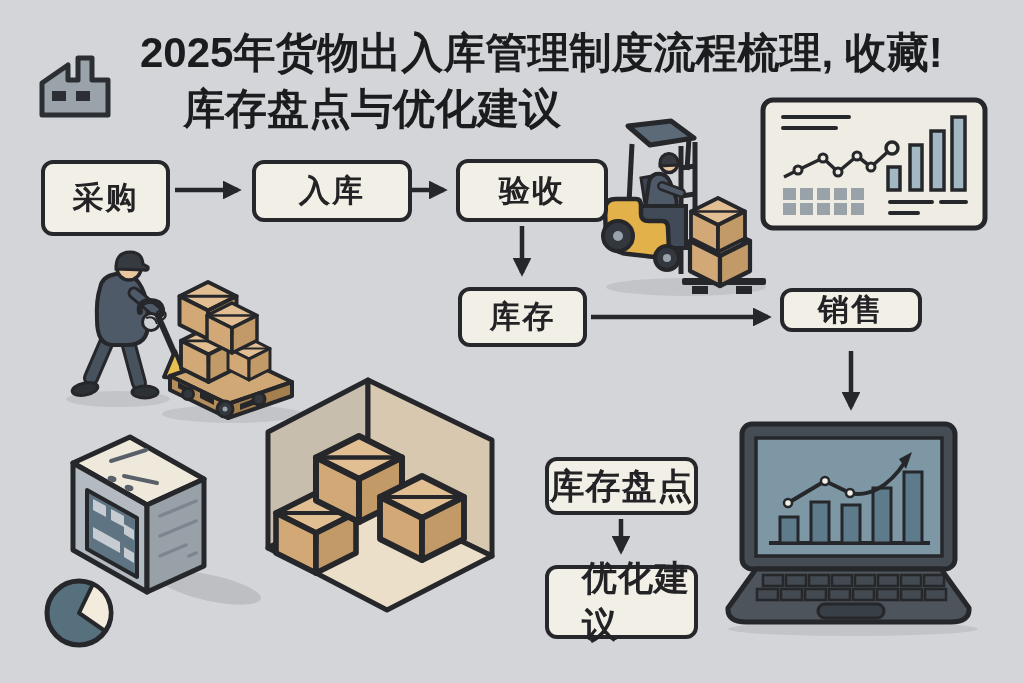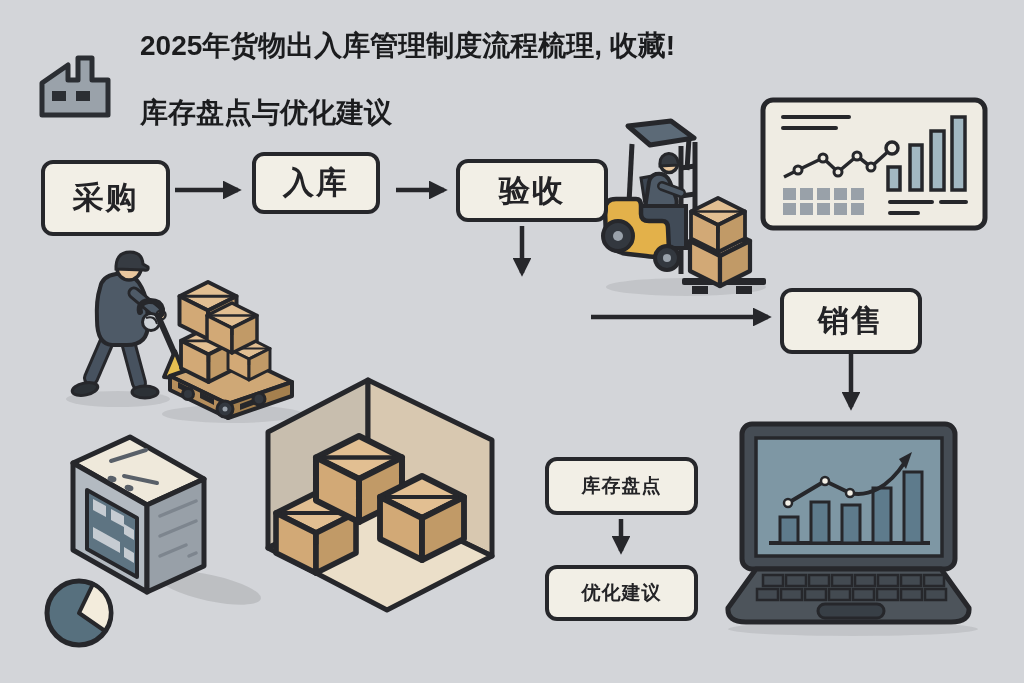--- a/index.html
+++ b/index.html
@@ -3,38 +3,38 @@
 <meta charset="utf-8">
 <style>
   html,body{margin:0;padding:0;background:#b9bcc2;}
   .canvas{
     position:relative;width:1024px;height:683px;overflow:hidden;
     background:#d3d5d9;
     font-family:"Liberation Sans", sans-serif;
   }
   .title-line{
     position:absolute;left:140px;color:#1b1c1e;font-weight:800;
-    font-size:28px;line-height:1;letter-spacing:0px;white-space:nowrap;
+    font-size:42px;line-height:1;letter-spacing:0px;white-space:nowrap;
   }
   .title-line.l1{top:32px;}
-  .title-line.l2{top:99px;}
+  .title-line.l2{top:88px;margin-left:43px;}
   .flow-box{
     position:absolute;box-sizing:border-box;
     background:#f2efe6;border:4px solid #26272b;border-radius:12px;
     display:flex;align-items:center;justify-content:center;
     color:#232326;font-weight:800;font-size:31px;letter-spacing:2px;
   }
-  .flow-box.small{font-size:19px;letter-spacing:1px;}
+  .flow-box.small{font-size:35px;letter-spacing:1px;}
   #fb-purchase  {left:41px;  top:160px; width:129px; height:76px;}
-  #fb-inbound   {left:252px; top:152px; width:128px; height:62px;}
+  #fb-inbound   {left:252px; top:160px; width:160px; height:62px;}
   #fb-inspection{left:456px; top:159px; width:152px; height:63px;}
   #fb-inventory {left:458px; top:287px; width:129px; height:60px;}
-  #fb-sales     {left:780px; top:288px; width:142px; height:66px;}
+  #fb-sales     {left:780px; top:288px; width:142px; height:44px;}
   #fb-stocktake {left:545px; top:457px; width:153px; height:58px;}
-  #fb-optimize  {left:545px; top:565px; width:153px; height:56px;}
+  #fb-optimize  {left:545px; top:565px; width:153px; height:74px;padding-left:33px;}
   svg.layer{position:absolute;left:0;top:0;}
 </style>
 </head>
 <body>
 
 <div class="canvas">
 
   <svg class="layer" width="1024" height="683" viewBox="0 0 1024 683">
     <defs>
       <marker id="ah" viewBox="0 0 10 10" refX="8" refY="5" markerWidth="4.2" markerHeight="4.2" orient="auto-start-reverse">
@@ -281,20 +281,23 @@
 
   <div class="flow-box" id="fb-purchase">
     <span>采购</span>
   </div>
   <div class="flow-box" id="fb-inbound">
     <span>入库</span>
   </div>
   <div class="flow-box" id="fb-inspection">
     <span>验收</span>
   </div>
+  <div class="flow-box" id="fb-inventory">
+    <span>库存</span>
+  </div>
   <div class="flow-box" id="fb-sales">
     <span>销售</span>
   </div>
   <div class="flow-box small" id="fb-stocktake">
     <span>库存盘点</span>
   </div>
   <div class="flow-box small" id="fb-optimize">
     <span>优化建议</span>
   </div>
 

